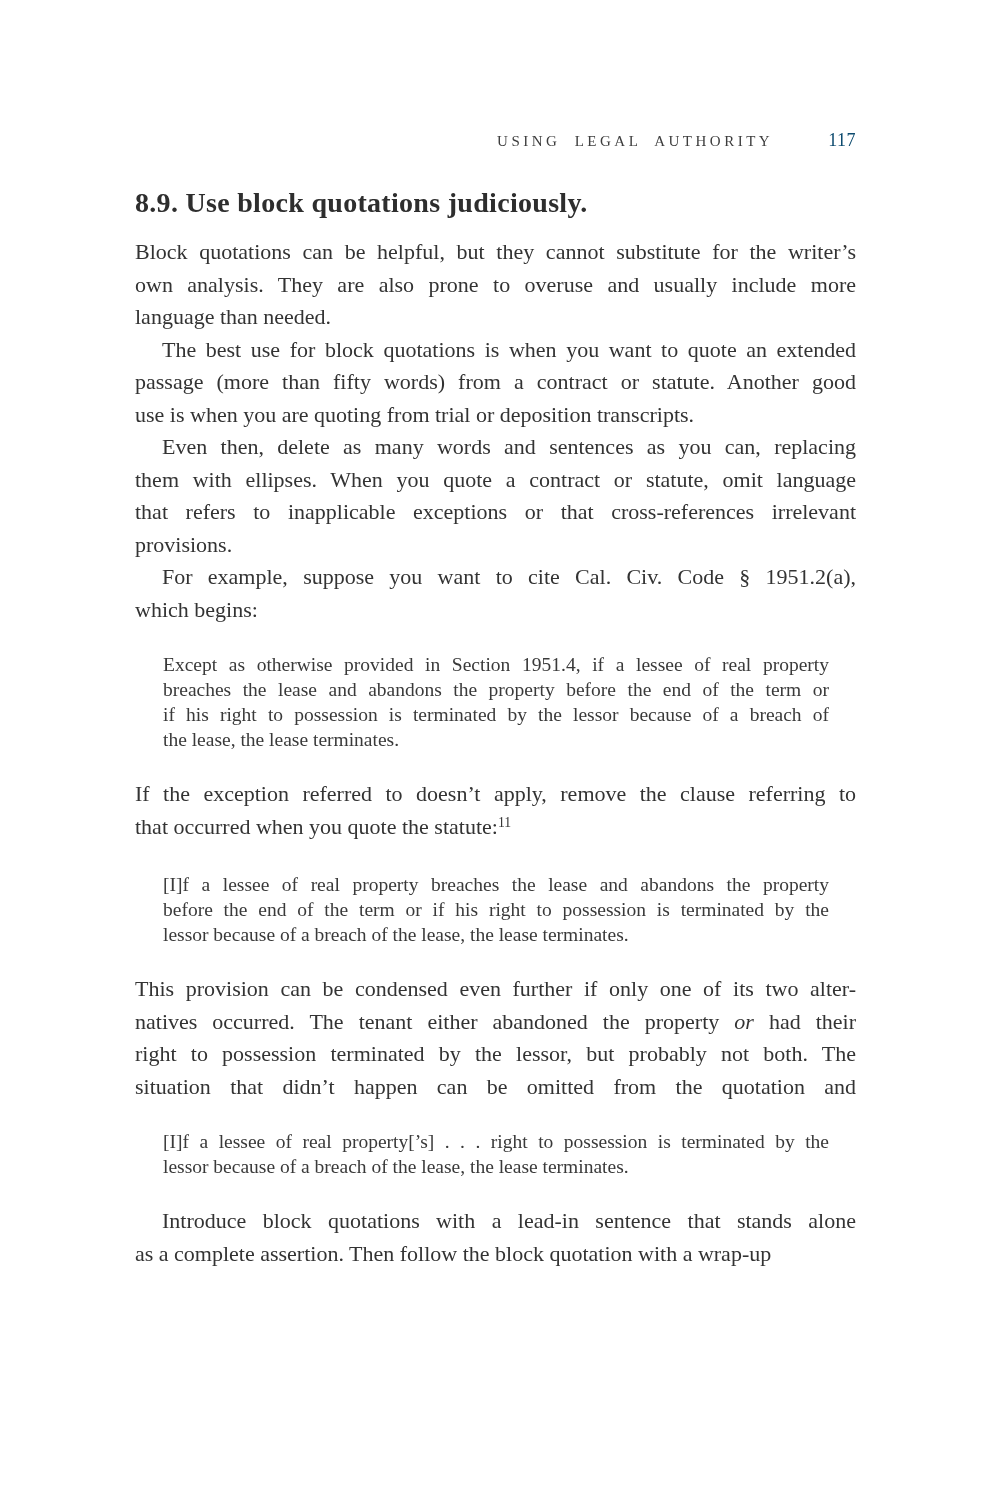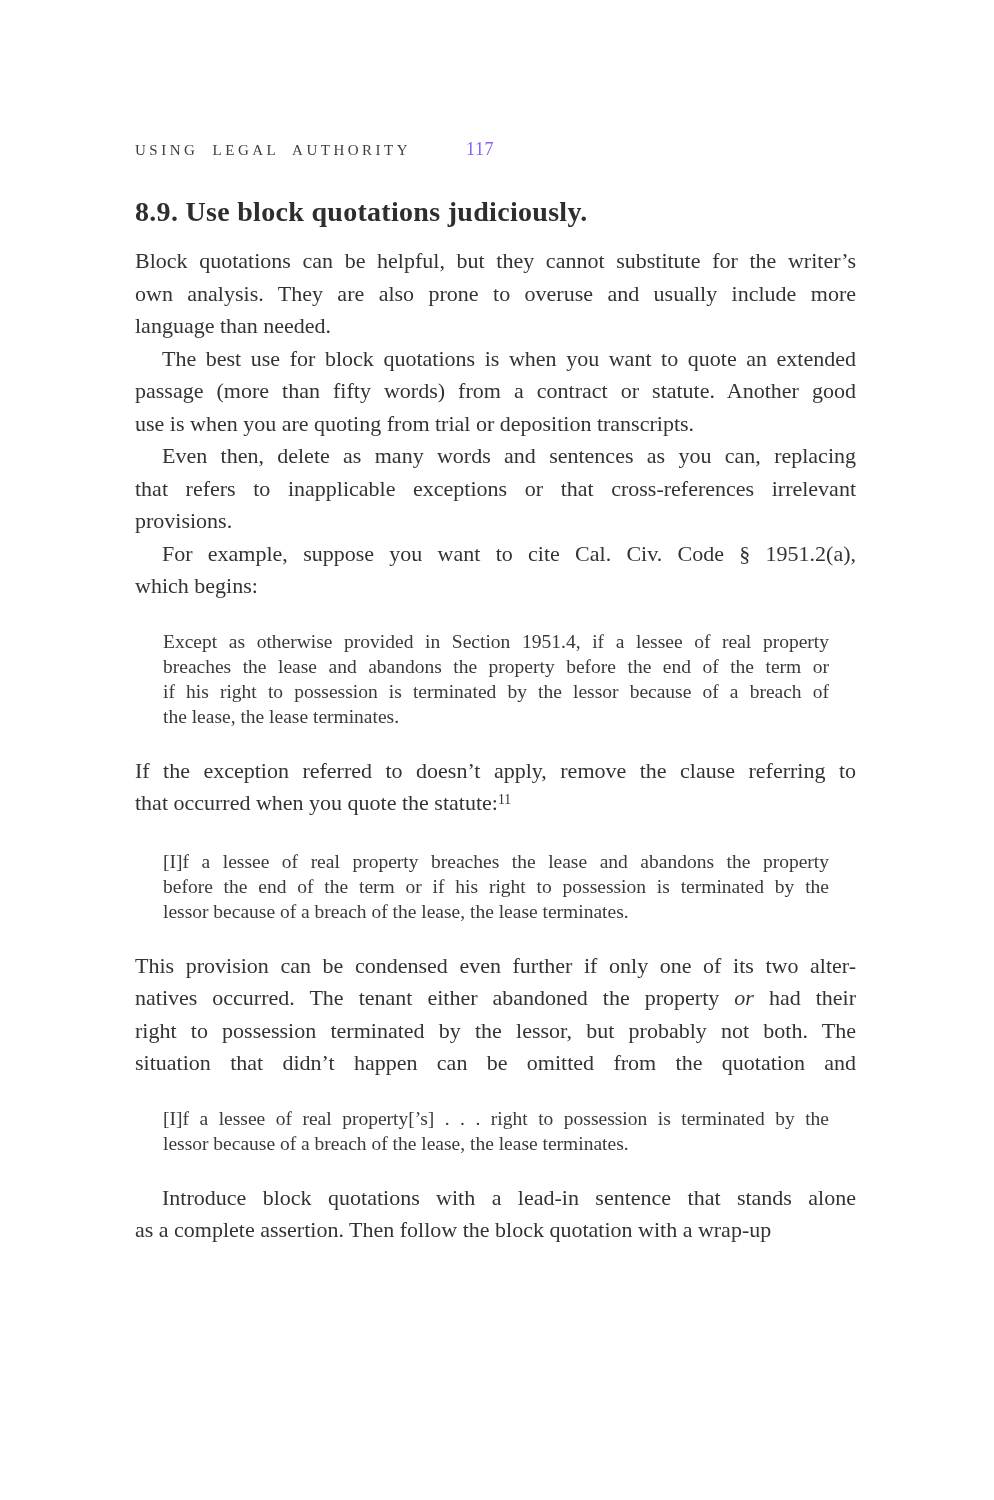--- a/index.html
+++ b/index.html
@@ -13,34 +13,33 @@
     overflow: hidden;
   }
   .content {
     position: absolute;
     left: 135px;
     top: 130px;
     width: 721px;
   }
   .running-head-row {
     display: flex;
-    justify-content: flex-start;
+    justify-content: flex-end;
     align-items: baseline;
     font-size: 15px;
     letter-spacing: 3.5px;
     word-spacing: 7px;
     color: #3d3d3d;
     white-space: nowrap;
   }
   .page-number {
     font-size: 18px;
     letter-spacing: 0.5px;
     margin-left: 55px;
-    color: #8b5cf6;
-    margin-top: 9px;
+    color: #0c4a6e;
   }
   .section-heading {
     font-weight: 700;
     font-size: 28px;
     line-height: 36px;
     letter-spacing: 0.3px;
     margin: 34px 0 0 0;
     color: #2e2e2e;
   }
   .body-text {
@@ -86,20 +85,21 @@
           <div class="line">own analysis. They are also prone to overuse and usually include more</div>
           <div class="line last">language than needed.</div>
         </div>
         <div class="para">
           <div class="line findent">The best use for block quotations is when you want to quote an extended</div>
           <div class="line">passage (more than fifty words) from a contract or statute. Another good</div>
           <div class="line last">use is when you are quoting from trial or deposition transcripts.</div>
         </div>
         <div class="para">
           <div class="line findent">Even then, delete as many words and sentences as you can, replacing</div>
+          <div class="line">them with ellipses. When you quote a contract or statute, omit language</div>
           <div class="line">that refers to inapplicable exceptions or that cross-references irrelevant</div>
           <div class="line last">provisions.</div>
         </div>
         <div class="para">
           <div class="line findent">For example, suppose you want to cite Cal. Civ. Code § 1951.2(a),</div>
           <div class="line last">which begins:</div>
         </div>
         <div class="bq">
           <div class="line">Except as otherwise provided in Section 1951.4, if a lessee of real property</div>
           <div class="line">breaches the lease and abandons the property before the end of the term or</div>

